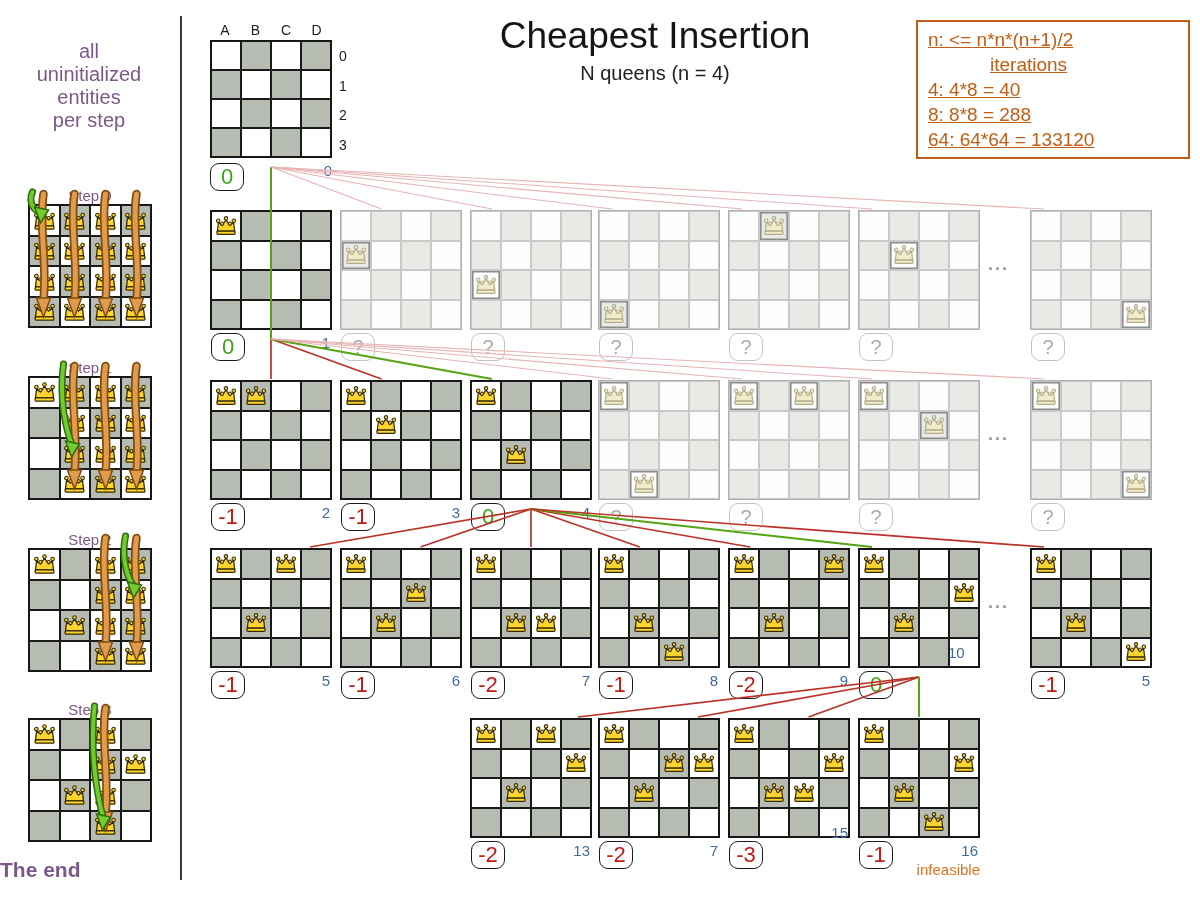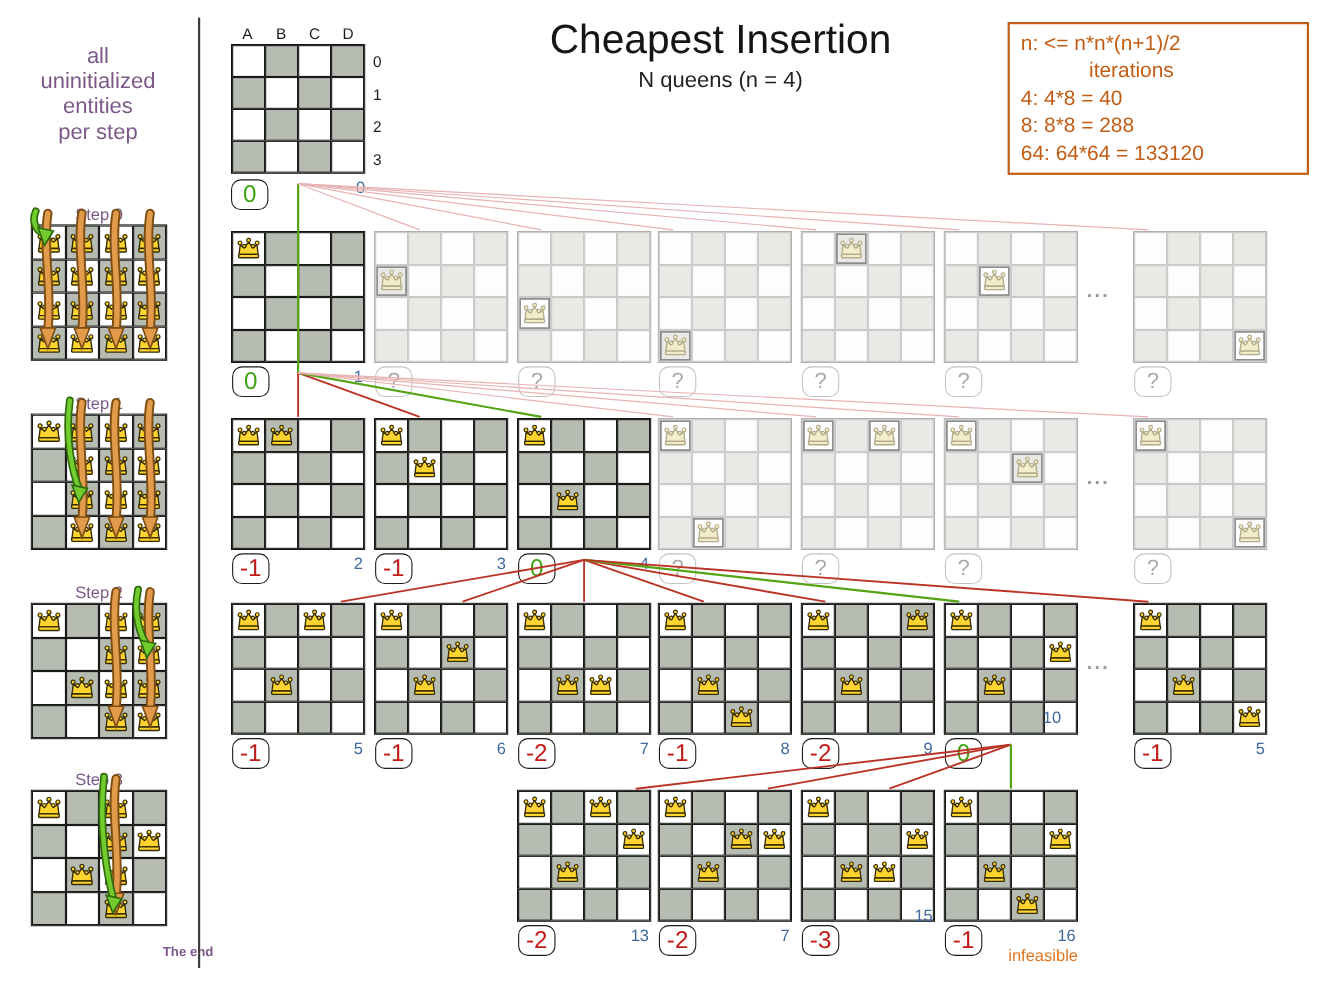--- a/index.html
+++ b/index.html
@@ -2,30 +2,30 @@
 <html><head>
 <meta charset="utf-8">
 <style>
   html,body{margin:0;padding:0;background:#fff;}
   .stage{position:relative;width:1200px;height:900px;background:#fff;overflow:hidden;
          font-family:"Liberation Sans", sans-serif;}
   
   .intro{position:absolute;left:0;top:40px;width:178px;text-align:center;
          color:var(--purple);font-size:20px;line-height:23px;}
   .step-label{position:absolute;width:124px;text-align:center;color:var(--purple);font-size:15px;}
-  .end-label{position:absolute;left:0;top:858px;width:178px;text-align:right;
-             color:var(--purple);font-size:12px;font-weight:bold;margin-left:16px;}
+  .end-label{position:absolute;left:0;top:858px;width:178px;text-align:left;
+             color:var(--purple);font-size:21px;font-weight:bold;}
   .divider{position:absolute;left:180px;top:16px;width:2px;height:864px;background:#3c3c3c;}
   
   .titlebox{position:absolute;left:400px;top:14px;width:510px;text-align:center;color:#151515;}
   .t1,.t2{font-size:37px;line-height:43px;}
   .subtitle{font-size:20px;margin-top:5px;color:#222;}
   .infobox{position:absolute;left:916px;top:20px;width:274px;box-sizing:border-box;
            border:2px solid var(--orange);padding:5px 10px;color:var(--orange);
-           font-size:19px;line-height:25px;}
+           font-size:19px;line-height:25px;text-decoration:underline;}
   .infobox .indent{padding-left:62px;}
   
   .board{position:absolute;display:grid;grid-template-columns:repeat(4,1fr);
          grid-template-rows:repeat(4,1fr);box-sizing:border-box;border:1.6px solid #141414;background:#fff;}
   .board .cell{display:flex;align-items:center;justify-content:center;
                border:1px solid #1a1a1a;box-sizing:border-box;background:#fff;}
   .board .cell.g{background:var(--boardgray);}
   .board.faded{border:1.5px solid #b0b0b0;}
   .board.faded .cell{border:1px solid #c9c9c9;background:#fdfdfd;}
   .board.faded .cell.g{background:#e9eae5;}

